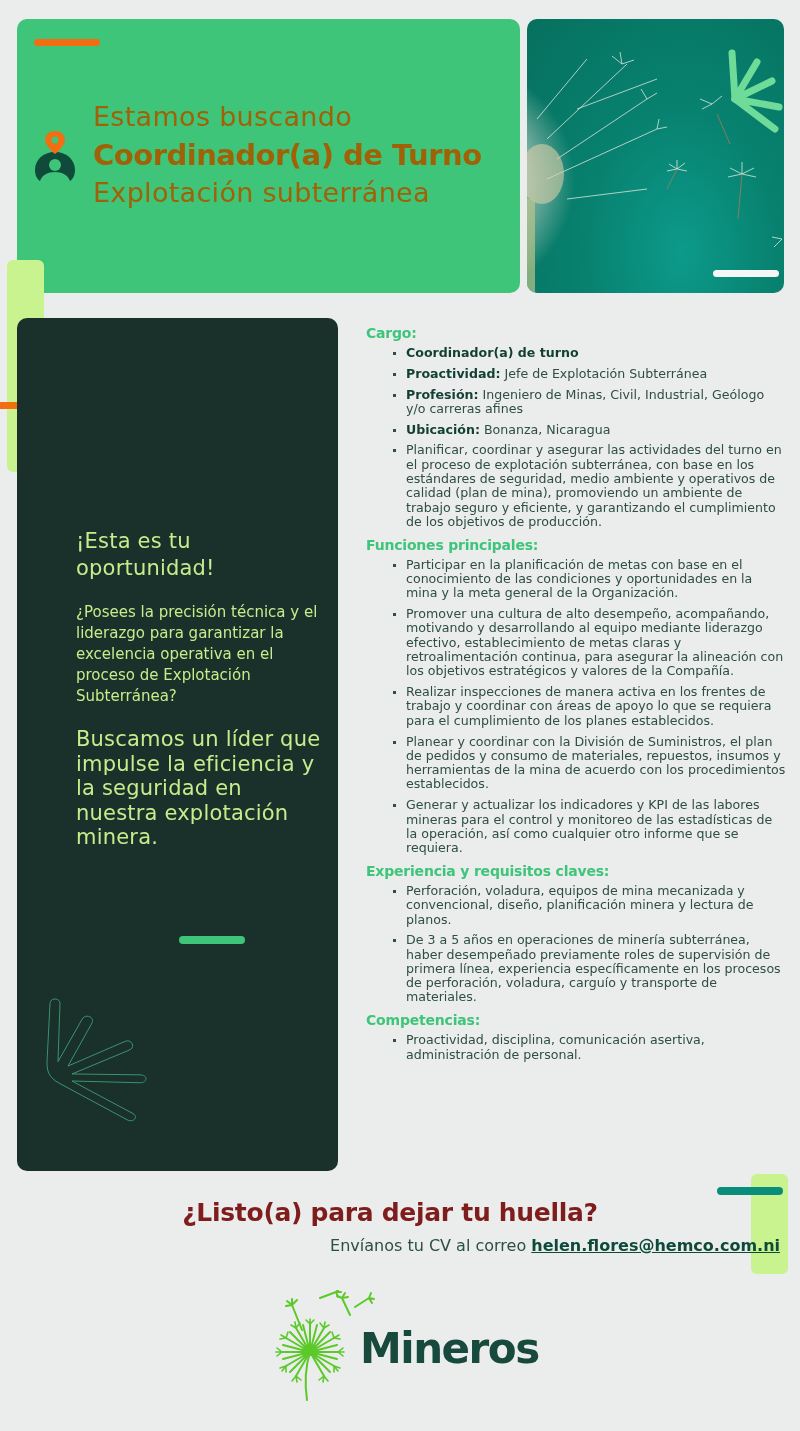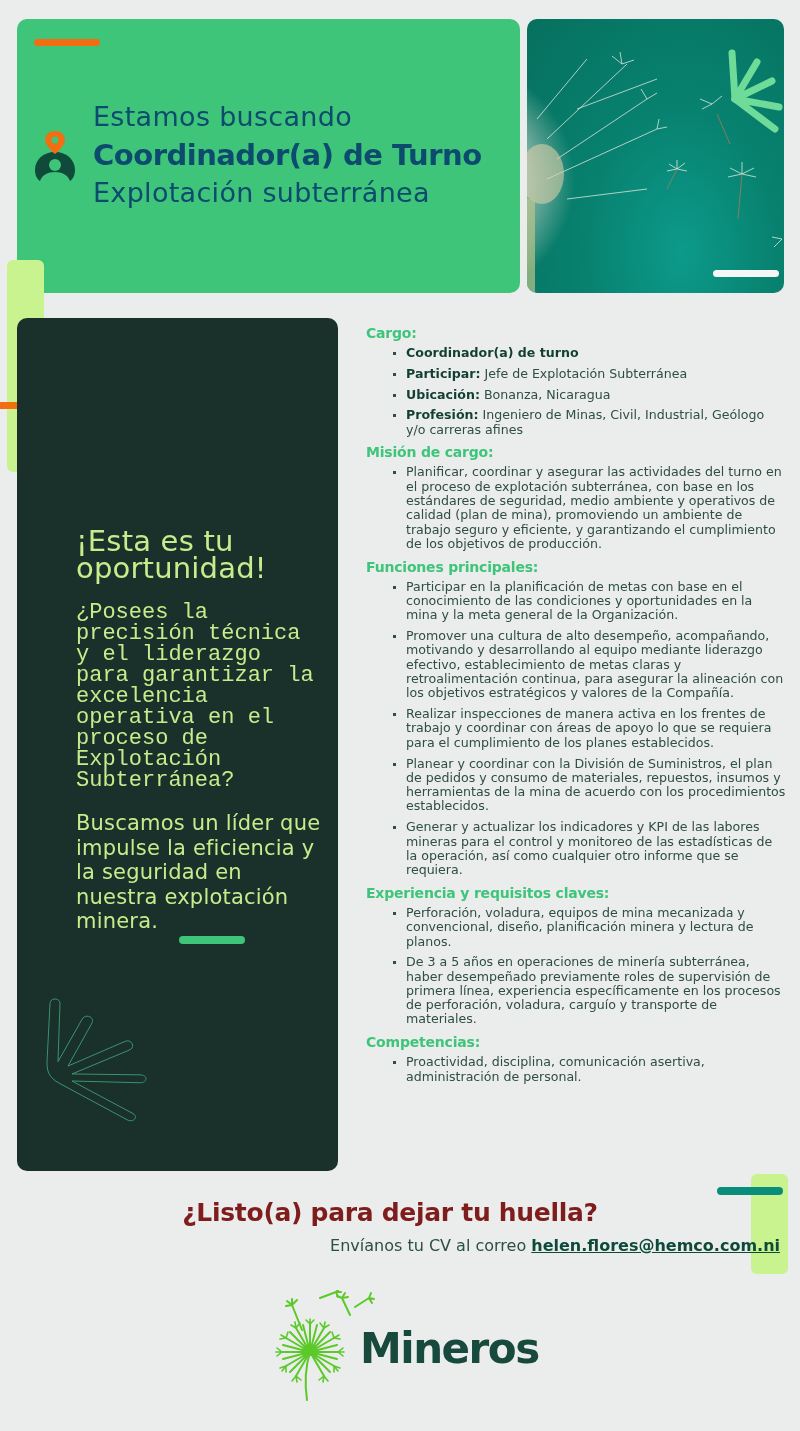--- a/index.html
+++ b/index.html
@@ -17,21 +17,21 @@
     #header-card {
       left: 17px; top: 19px; width: 503px; height: 274px;
       background: #3ec57a; border-radius: 10px;
     }
     #header-orange-bar {
       left: 34px; top: 39px; width: 66px; height: 7px;
       background: #f36e12; border-radius: 4px;
     }
     #header-text {
       left: 93px; top: 100px; width: 420px;
-      color: #0c4a6e;
+      color: #a16207;
     }
     .h-line1 { font-size: 27px; font-weight: 400; line-height: 34px; letter-spacing: 0.3px; }
     .h-line2 { font-size: 29px; font-weight: 700; line-height: 42px; letter-spacing: -0.5px; }
     .h-line3 { font-size: 27px; font-weight: 400; line-height: 34px; letter-spacing: 0.3px; }
     #person-pin-icon { left: 34px; top: 130px; width: 42px; height: 52px; }
 
     
     #photo-card {
       left: 527px; top: 19px; width: 257px; height: 274px;
       border-radius: 10px; overflow: hidden;
@@ -55,22 +55,22 @@
 
     
     #dark-card {
       left: 17px; top: 318px; width: 321px; height: 853px;
       background: #1a302a; border-radius: 10px;
     }
     #dark-text {
       left: 76px; top: 528px; width: 250px;
       color: #c6ec8c;
     }
-    .d-title { font-size: 29px; line-height: 27px; font-weight: 400; margin-bottom: 20px; letter-spacing: 0.2px; }
-    .d-para { font-size: 22px; line-height: 21px; font-weight: 400; margin-bottom: 20px; font-family: Liberation Mono, monospace; }
+    .d-title { font-size: 21px; line-height: 27px; font-weight: 400; margin-bottom: 20px; letter-spacing: 0.2px; }
+    .d-para { font-size: 15px; line-height: 21px; font-weight: 400; margin-bottom: 20px; }
     .d-big { font-size: 21px; line-height: 24.5px; font-weight: 400; letter-spacing: 0.2px; }
     #dark-green-bar {
       left: 179px; top: 936px; width: 66px; height: 8px;
       background: #3ec57a; border-radius: 4px;
     }
     #outline-burst-icon { left: 40px; top: 998px; width: 110px; height: 125px; }
 
     
     #content {
       left: 366px; top: 324px; width: 420px;
@@ -188,27 +188,26 @@
   <g fill="none" stroke="#3e9a73" stroke-width="1">
     <path d="M10 12 C 10 5, 20 5, 20 12 L 18 78 L 42 30 C 45 23, 55 27, 52 34 L 28 83 L 85 55 C 92 52, 96 62, 89 65 L 32 92 L 100 93 C 108 93, 108 102, 100 102 L 32 100 L 93 137 C 99 141, 93 148, 87 144 L 20 103 C 8 96, 7 88, 7 78 Z" transform="translate(0,-5) scale(1,0.88)"></path>
   </g>
 </svg>
 
 <div id="content" class="abs">
   <div class="sec">
     <div class="sec-title">Cargo:</div>
     <ul class="items">
       <li><b>Coordinador(a) de turno</b><span></span></li>
-      <li><b>Participar:</b><span> Jefe de Explotación Subterránea</span></li>
+      <li><b>Proactividad:</b><span> Jefe de Explotación Subterránea</span></li>
+      <li><b>Profesión:</b><span> Ingeniero de Minas, Civil, Industrial, Geólogo y/o carreras afines</span></li>
       <li><b>Ubicación:</b><span> Bonanza, Nicaragua</span></li>
-      <li><b>Profesión:</b><span> Ingeniero de Minas, Civil, Industrial, Geólogo y/o carreras afines</span></li>
-    </ul>
-  </div>
-  <div class="sec">
-    <div class="sec-title">Misión de cargo:</div>
+    </ul>
+  </div>
+  <div class="sec">
     <ul class="items">
       <li>Planificar, coordinar y asegurar las actividades del turno en el proceso de explotación subterránea, con base en los estándares de seguridad, medio ambiente y operativos de calidad (plan de mina), promoviendo un ambiente de trabajo seguro y eficiente, y garantizando el cumplimiento de los objetivos de producción.</li>
     </ul>
   </div>
   <div class="sec">
     <div class="sec-title">Funciones principales:</div>
     <ul class="items">
       <li>Participar en la planificación de metas con base en el conocimiento de las condiciones y oportunidades en la mina y la meta general de la Organización.</li>
       <li>Promover una cultura de alto desempeño, acompañando, motivando y desarrollando al equipo mediante liderazgo efectivo, establecimiento de metas claras y retroalimentación continua, para asegurar la alineación con los objetivos estratégicos y valores de la Compañía.</li>
       <li>Realizar inspecciones de manera activa en los frentes de trabajo y coordinar con áreas de apoyo lo que se requiera para el cumplimiento de los planes establecidos.</li>

